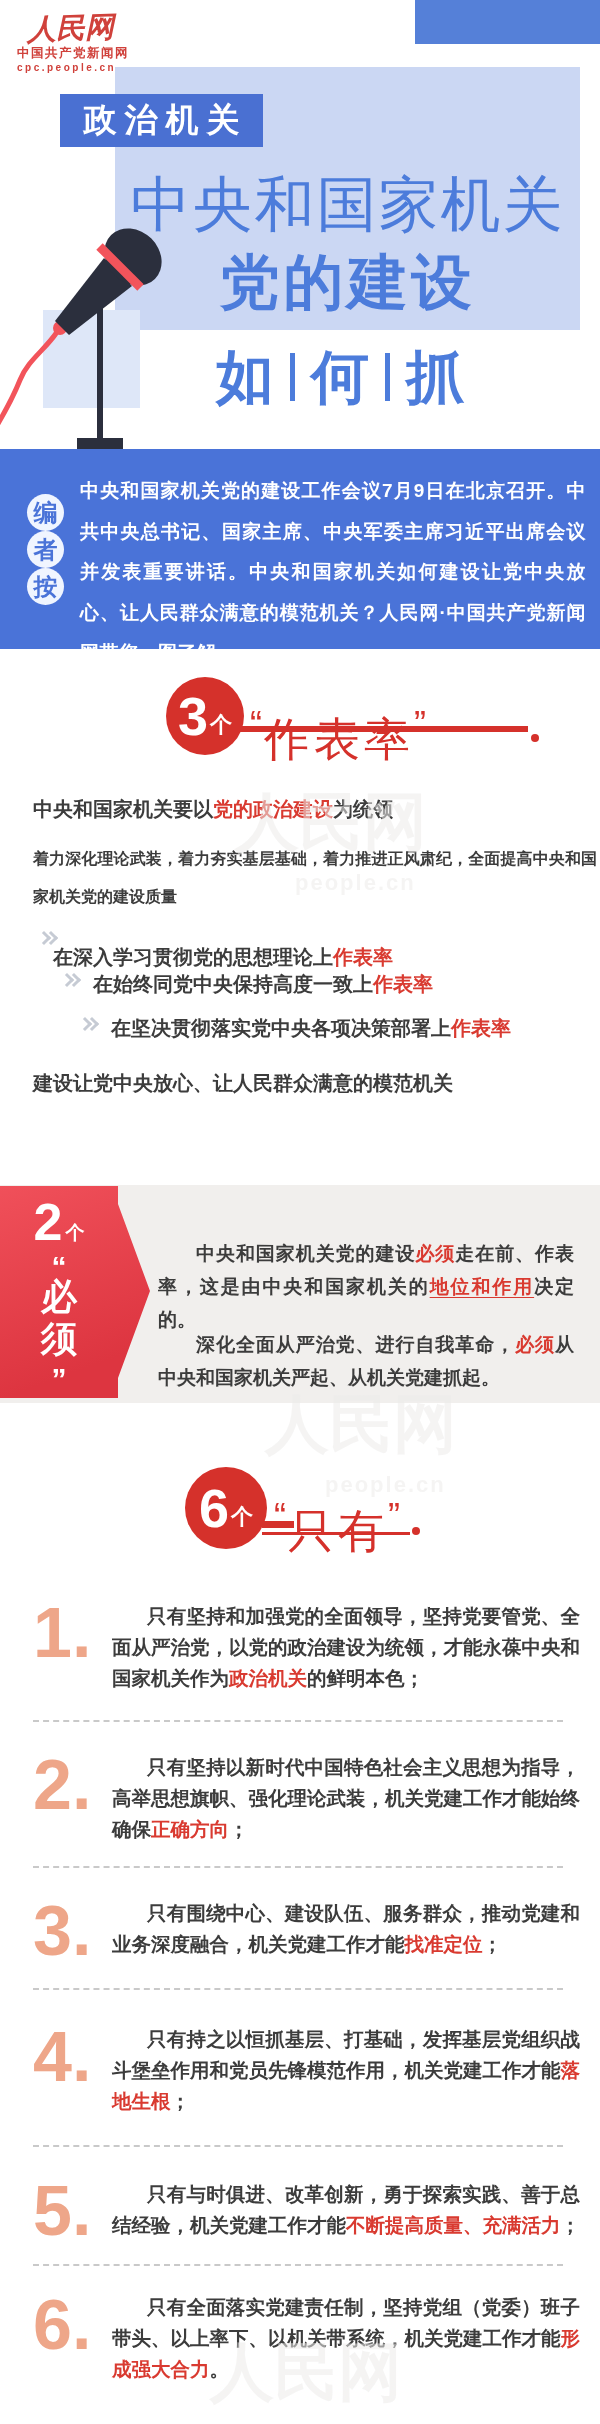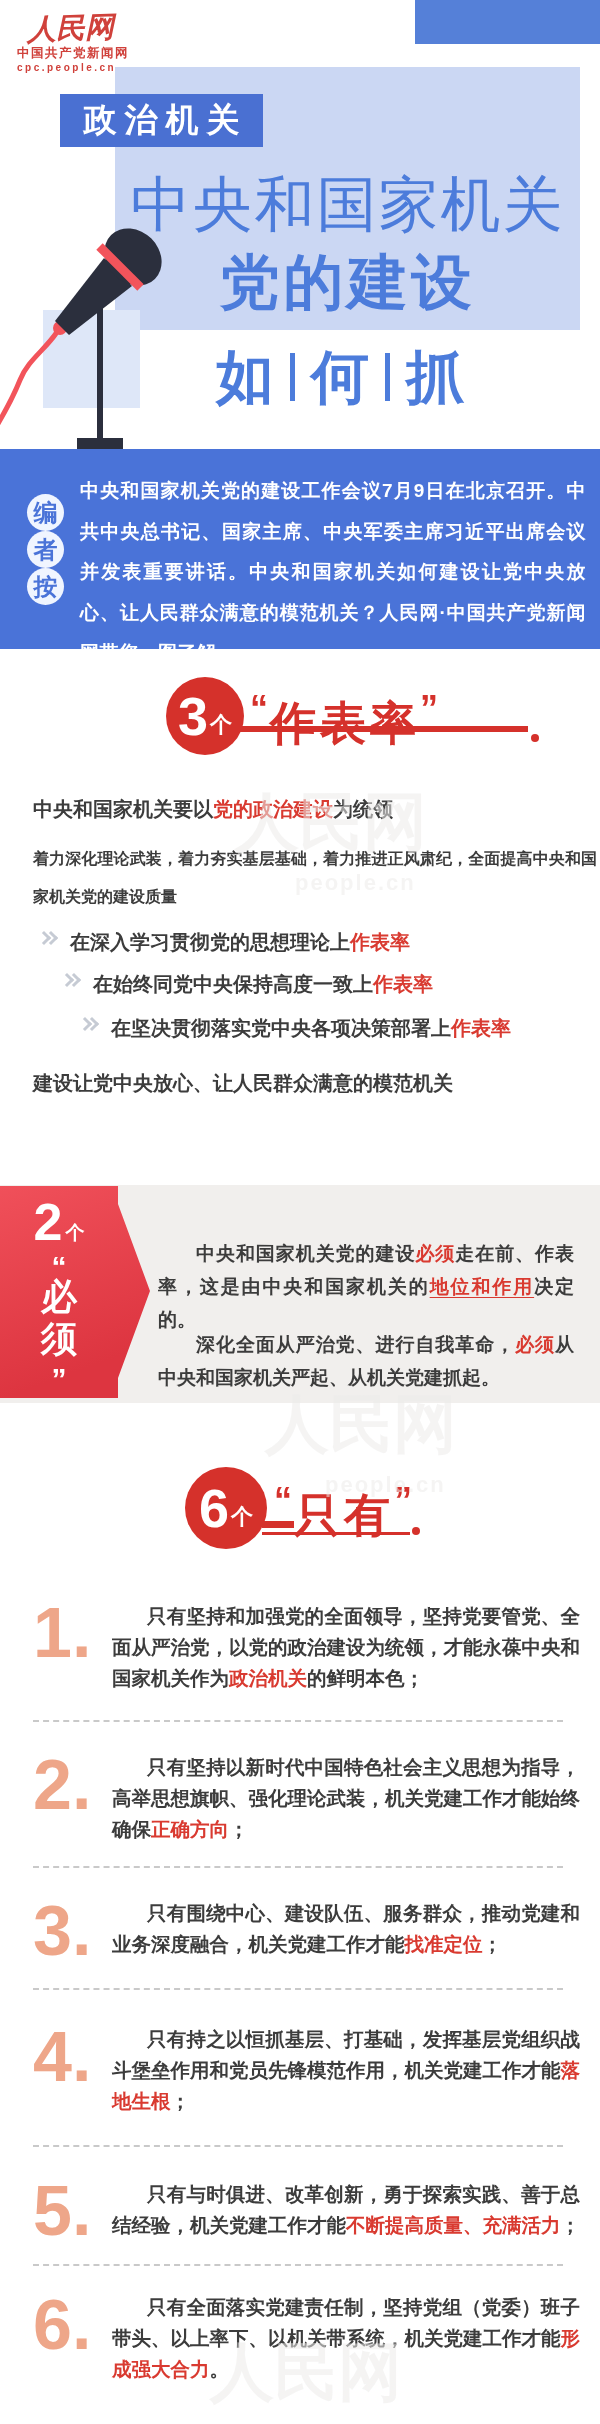--- a/index.html
+++ b/index.html
@@ -43,21 +43,21 @@
   .edcircle{width:37px;height:37px;border-radius:50%;background:#f0f5ff;
     color:var(--blue-box);font-size:24px;font-weight:800;left:27px;
     display:flex;align-items:center;justify-content:center;}
   .edtext{left:80px;top:471px;width:506px;color:#fff;font-size:19px;line-height:40.5px;
     text-align:justify;letter-spacing:.5px;}
   
   .hcircle{border-radius:50%;background:var(--red);color:#fff;display:flex;
     align-items:center;justify-content:center;}
   .hcircle .n{font-size:54px;font-weight:800;line-height:1;}
   .hcircle .u{font-size:22px;margin:18px 0 0 2px;}
-  .htitle{color:var(--red);font-weight:700;white-space:nowrap;}
+  .htitle{color:var(--red);font-weight:400;white-space:nowrap;margin-top:16px;}
   .htitle .q{font-size:36px;vertical-align:18px;letter-spacing:2px;}
   .htitle .t{font-size:46px;letter-spacing:4px;}
   .rule{background:var(--red);}
   .rdot{width:8px;height:8px;border-radius:50%;background:var(--red);}
   
   .body-line{font-size:20px;line-height:30px;}
   .para3{left:33px;top:840px;width:564px;font-size:16px;line-height:38px;text-align:justify;}
   .bullet{display:flex;align-items:flex-start;}
   .chev{display:inline-flex;margin-top:5px;}
   .chev i{display:inline-block;width:10px;height:10px;border-top:3.5px solid var(--chev);
@@ -141,21 +141,21 @@
   </div>
   <div class="abs htitle" style="left:250px;top:688px;">
     <span class="q">“</span><span class="t">作表率</span><span class="q">”</span>
   </div>
   <div class="abs rule" style="left:240px;top:726px;width:288px;height:6px;"></div>
   <div class="abs rdot" style="left:531px;top:734px;"></div>
 
   <div class="abs body-line" style="left:33px;top:794px;"><span>中央和国家机关要以</span><span class="r">党的政治建设</span><span>为统领</span></div>
   <div class="abs para3">着力深化理论武装，着力夯实基层基础，着力推进正风肃纪，全面提高中央和国家机关党的建设质量</div>
 
-  <div class="abs bullet" style="left:39px;top:928px;">
+  <div class="abs bullet" style="left:39px;top:928px;flex-direction:column;">
     <span class="chev">
         <i></i>
         <i></i>
       </span>
     <span class="btext"><span>在深入学习贯彻党的思想理论上</span><span class="r">作表率</span></span>
   </div>
   <div class="abs bullet" style="left:62px;top:970px;">
     <span class="chev">
         <i></i>
         <i></i>

